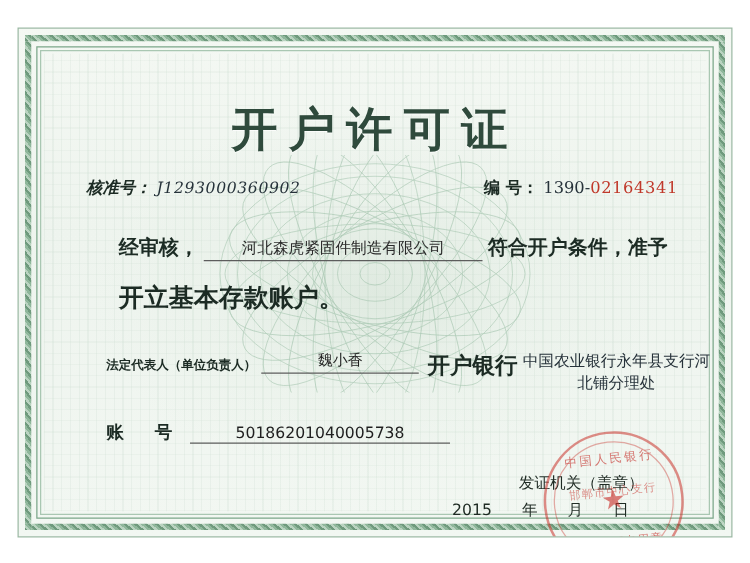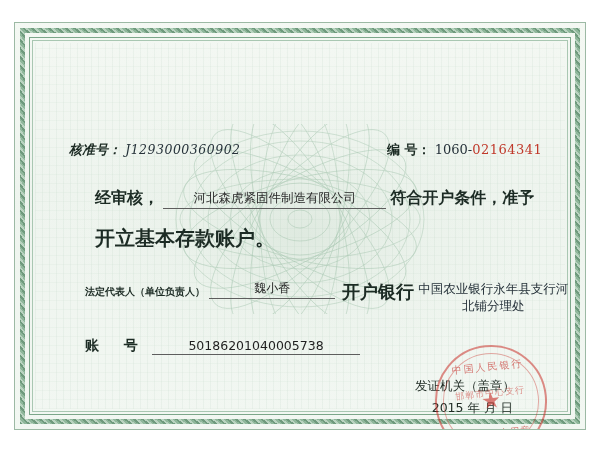--- a/index.html
+++ b/index.html
@@ -151,21 +151,21 @@
   #issuer {
     position: absolute;
     right: 48px;
     top: 330px;
     text-align: right;
     font-size: 12.5px;
     color: #1f2b24;
     line-height: 22px;
   }
   #issuer .line { white-space: nowrap; }
-  #issuer .date span { margin: 0 2px; }
+  #issuer .date span { margin: 0 12px; }
 
   
   .seal {
     position: absolute;
     left: 398px;
     top: 300px;
     width: 112px;
     height: 112px;
     border-radius: 50%;
     border: 2.5px solid rgba(200,42,36,0.62);
@@ -247,29 +247,30 @@
       </g>
     </g>
   </svg>
 
   <div class="frame-outer"></div>
   <div class="frame-inner"></div>
   <div class="frame-inner2"></div>
 
   <div class="content">
 
+    <div class="title">开户许可证</div>
 
     <div class="row" id="row-approve">
       <span class="lbl">核准号：</span>
       <span class="val">J1293000360902</span>
     </div>
 
     <div class="row" id="row-number">
       <span class="lbl">编 号：</span>
-      <span class="val">1060-</span><span class="val-red">02164341</span>
+      <span class="val">1390-</span><span class="val-red">02164341</span>
     </div>
 
     <div class="row" id="row-main1">
       <span class="lbl">经审核，</span>
       <span class="underline-field" id="company-name">河北森虎紧固件制造有限公司</span>
       <span class="lbl">符合开户条件，准予</span>
     </div>
 
     <div class="row" id="row-main2">
       <span class="lbl">开立基本存款账户。</span>

